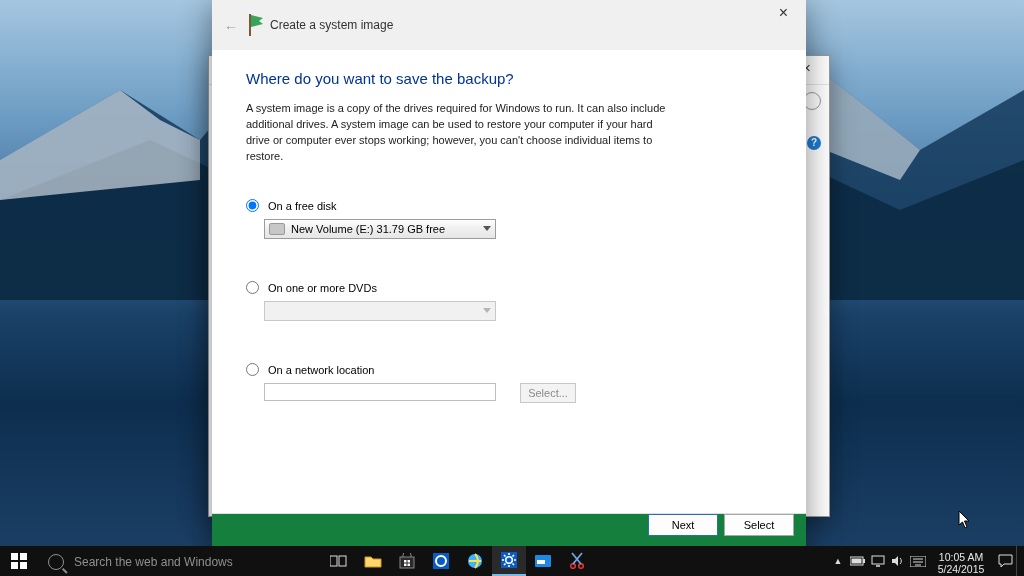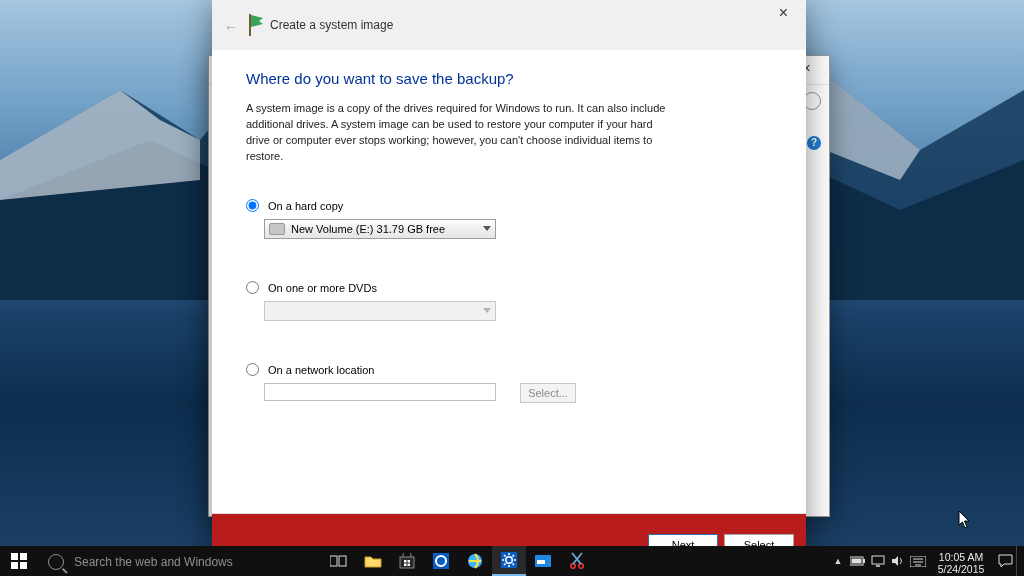--- a/index.html
+++ b/index.html
@@ -35,21 +35,21 @@
 .optrow label{font-size:11px;}
 .radio{margin:0 6px 0 0;vertical-align:-2px;}
 .combo{margin:6px 8px 0 18px;width:232px;height:20px;border:1px solid #9c9c9c;background:linear-gradient(180deg,#fff 0%,#f0f0f0 45%,#e6e6e6 100%);font-size:11px;position:relative;display:flex;align-items:center;padding:0 16px 0 4px;box-sizing:border-box;}
 .combo .hd{width:14px;height:10px;background:#c7c7c7;border-radius:2px;margin-right:6px;flex:none;border:1px solid #999;}
 .combo .chev{position:absolute;right:4px;top:6px;width:0;height:0;border-left:4px solid transparent;border-right:4px solid transparent;border-top:5px solid #555;}
 .combo.disabled{background:#f1f1f1;color:#999;border-color:#c8c8c8;}
 .netbox{margin:6px 0 0 18px;display:flex;gap:24px;}
 .netbox input{width:232px;height:18px;border:1px solid #bfbfbf;background:#fff;font-size:11px;padding:0 4px;box-sizing:border-box;}
 .netbox button{width:56px;height:20px;font-size:11px;border:1px solid #c7c7c7;background:#f3f3f3;color:#8a8a8a;}
 
-.wiz-footer{position:absolute;left:0;right:0;bottom:0;height:42px;background:#b91c1c;border-top:1px solid #dfdfdf;display:flex;justify-content:flex-end;align-items:flex-end;padding:0 12px;gap:6px;}
+.wiz-footer{position:absolute;left:0;right:0;bottom:0;height:42px;background:#15803d;border-top:1px solid #dfdfdf;display:flex;justify-content:flex-end;align-items:flex-start;padding:0 12px;gap:6px;}
 .wiz-footer button{width:70px;height:22px;font-size:11px;border:1px solid #a7a7a7;background:#fdfdfd;}
 .wiz-footer button.primary{border-color:#2a6fb5;}
 
 
 .shield-badge{position:absolute;left:214px;top:495px;width:18px;height:18px;}
 
 
 .taskbar{position:absolute;left:0;right:0;bottom:0;height:30px;background:#101010;display:flex;align-items:stretch;color:#ccc;}
 .start{width:38px;display:flex;align-items:center;justify-content:center;}
 .start svg{width:16px;height:16px;}
@@ -109,21 +109,21 @@
       <div class="wiz-close">×</div>
     </div>
 
     <div class="wiz-body">
       <div class="heading">Where do you want to save the backup?</div>
       <div class="desc">A system image is a copy of the drives required for Windows to run. It can also include additional drives. A system image can be used to restore your computer if your hard drive or computer ever stops working; however, you can't choose individual items to restore.</div>
 
       <div class="optrow first">
         <label>
           <input type="radio" class="radio" name="dest" checked="" style="">
-          <span>On a hard copy</span>
+          <span>On a free disk</span>
         </label>
         <div class="combo">
           <span class="hd"></span>
           <span>New Volume (E:)  31.79 GB free</span>
           <span class="chev"></span>
         </div>
       </div>
 
       <div class="optrow" style="margin-top:42px">
         <label>

